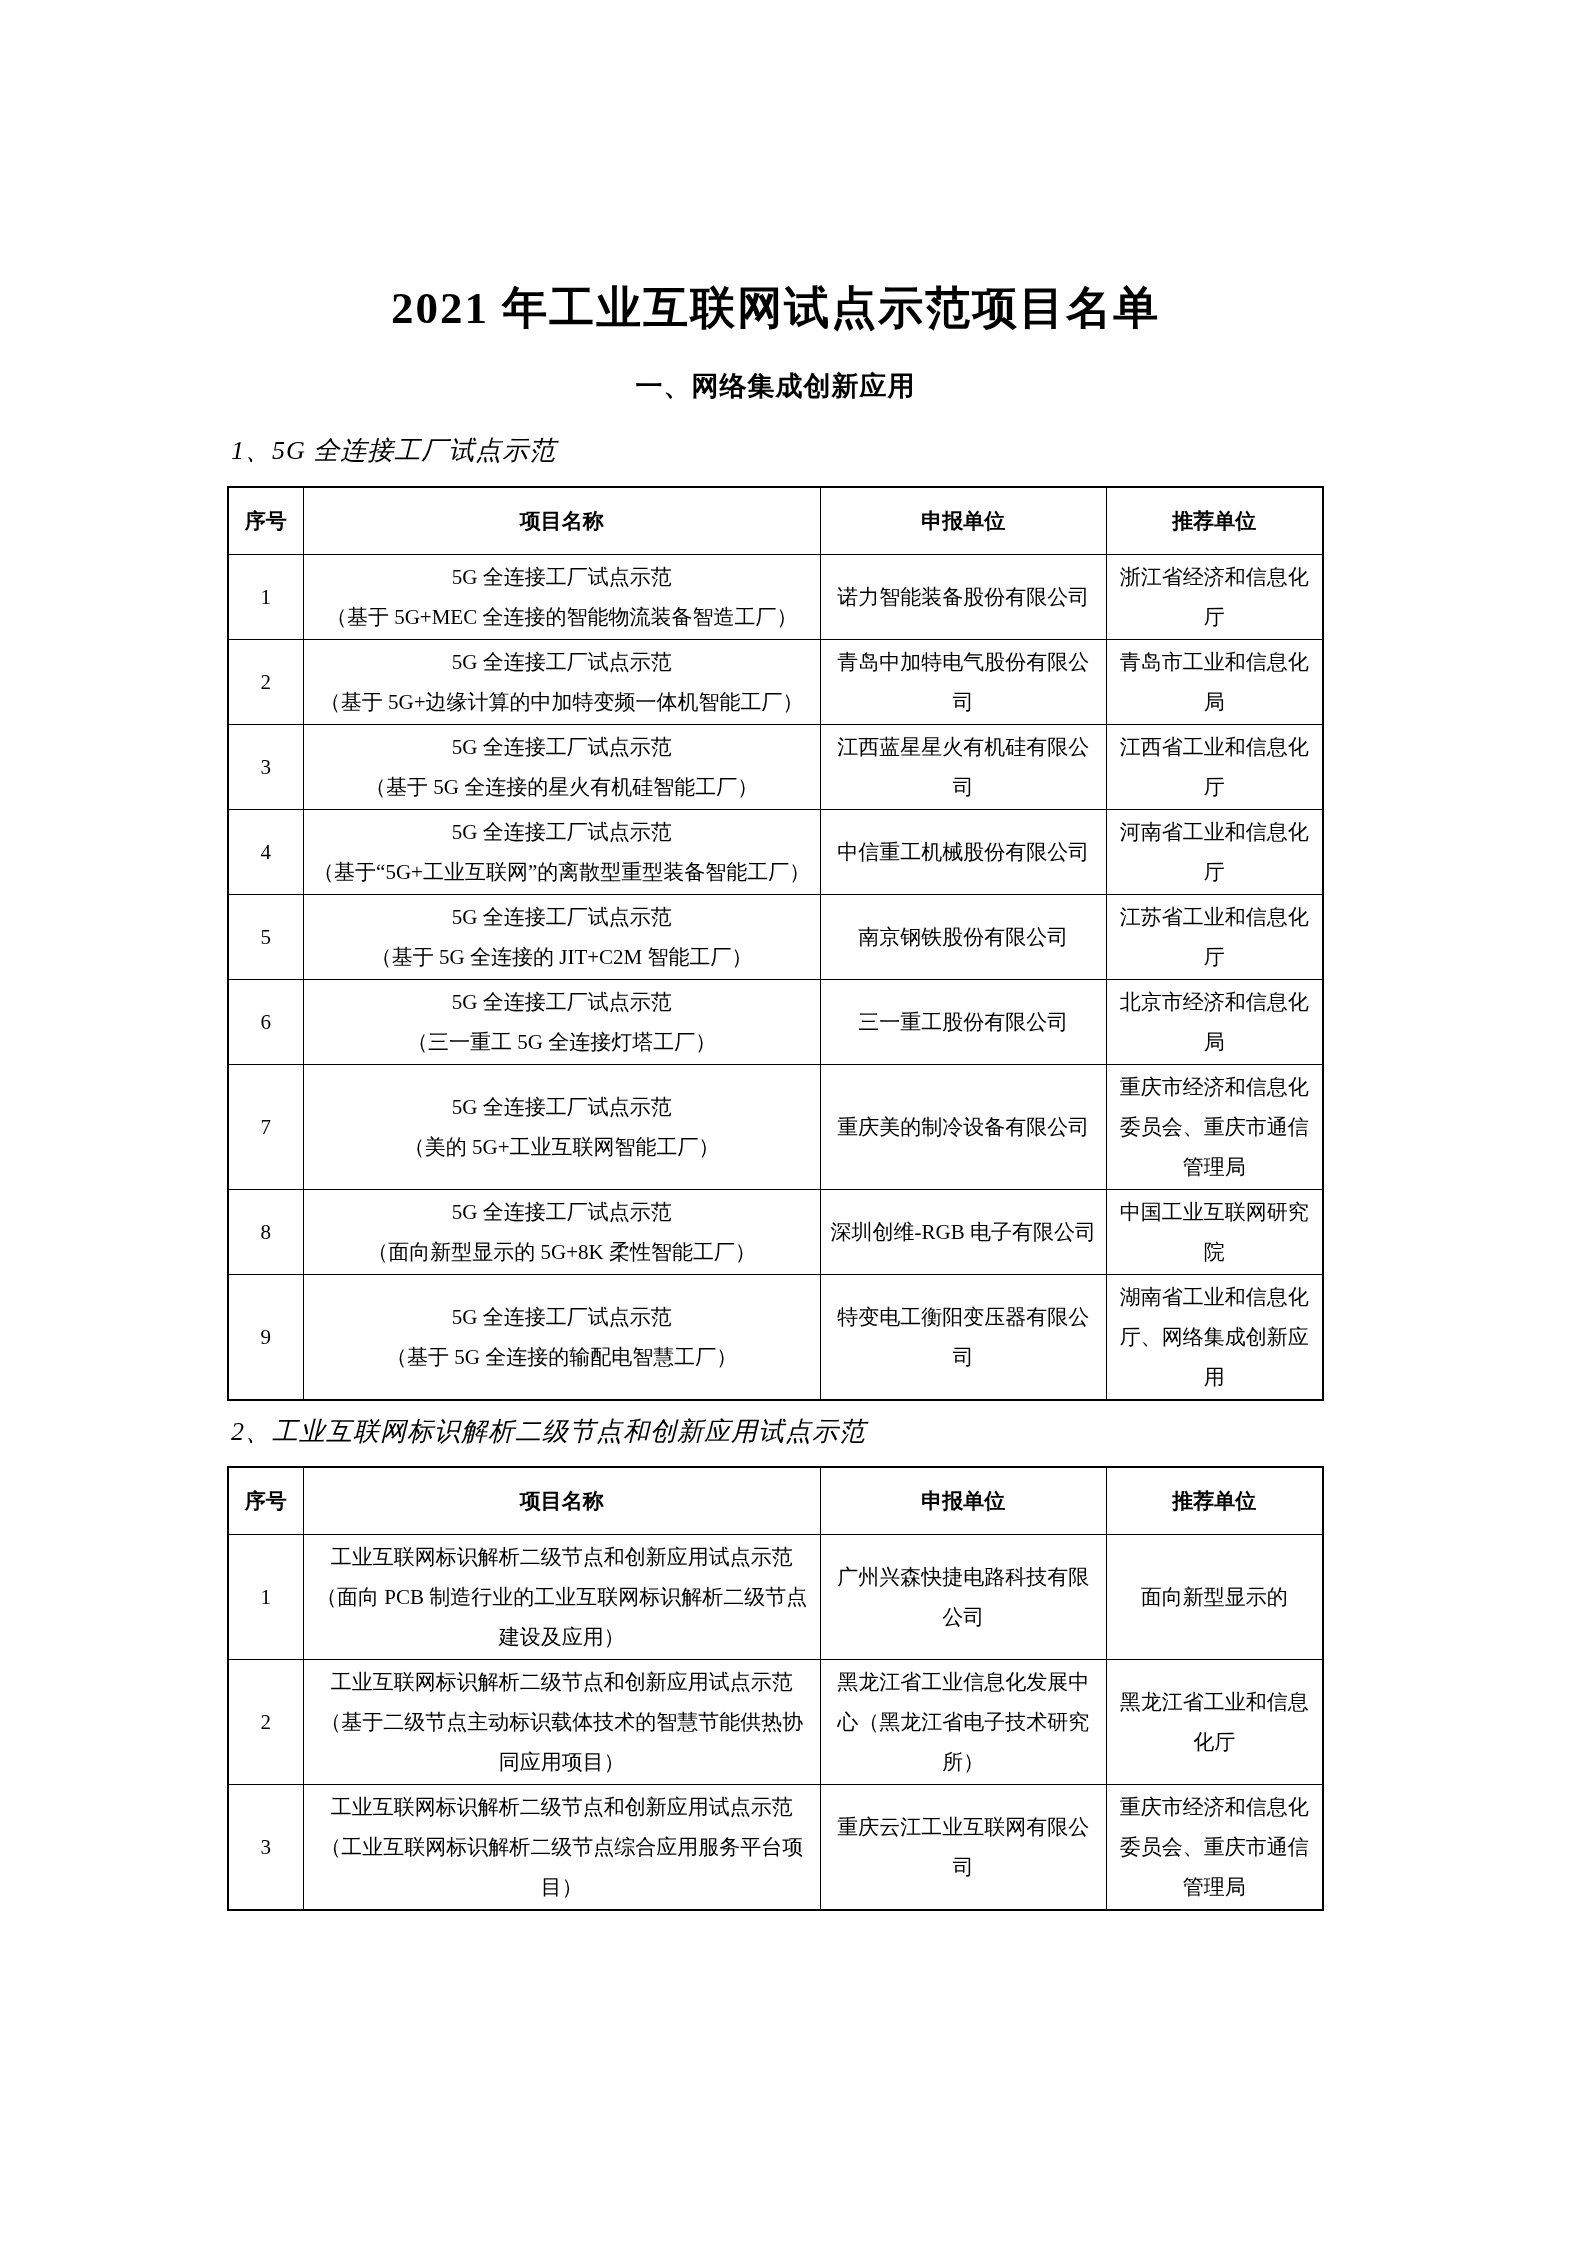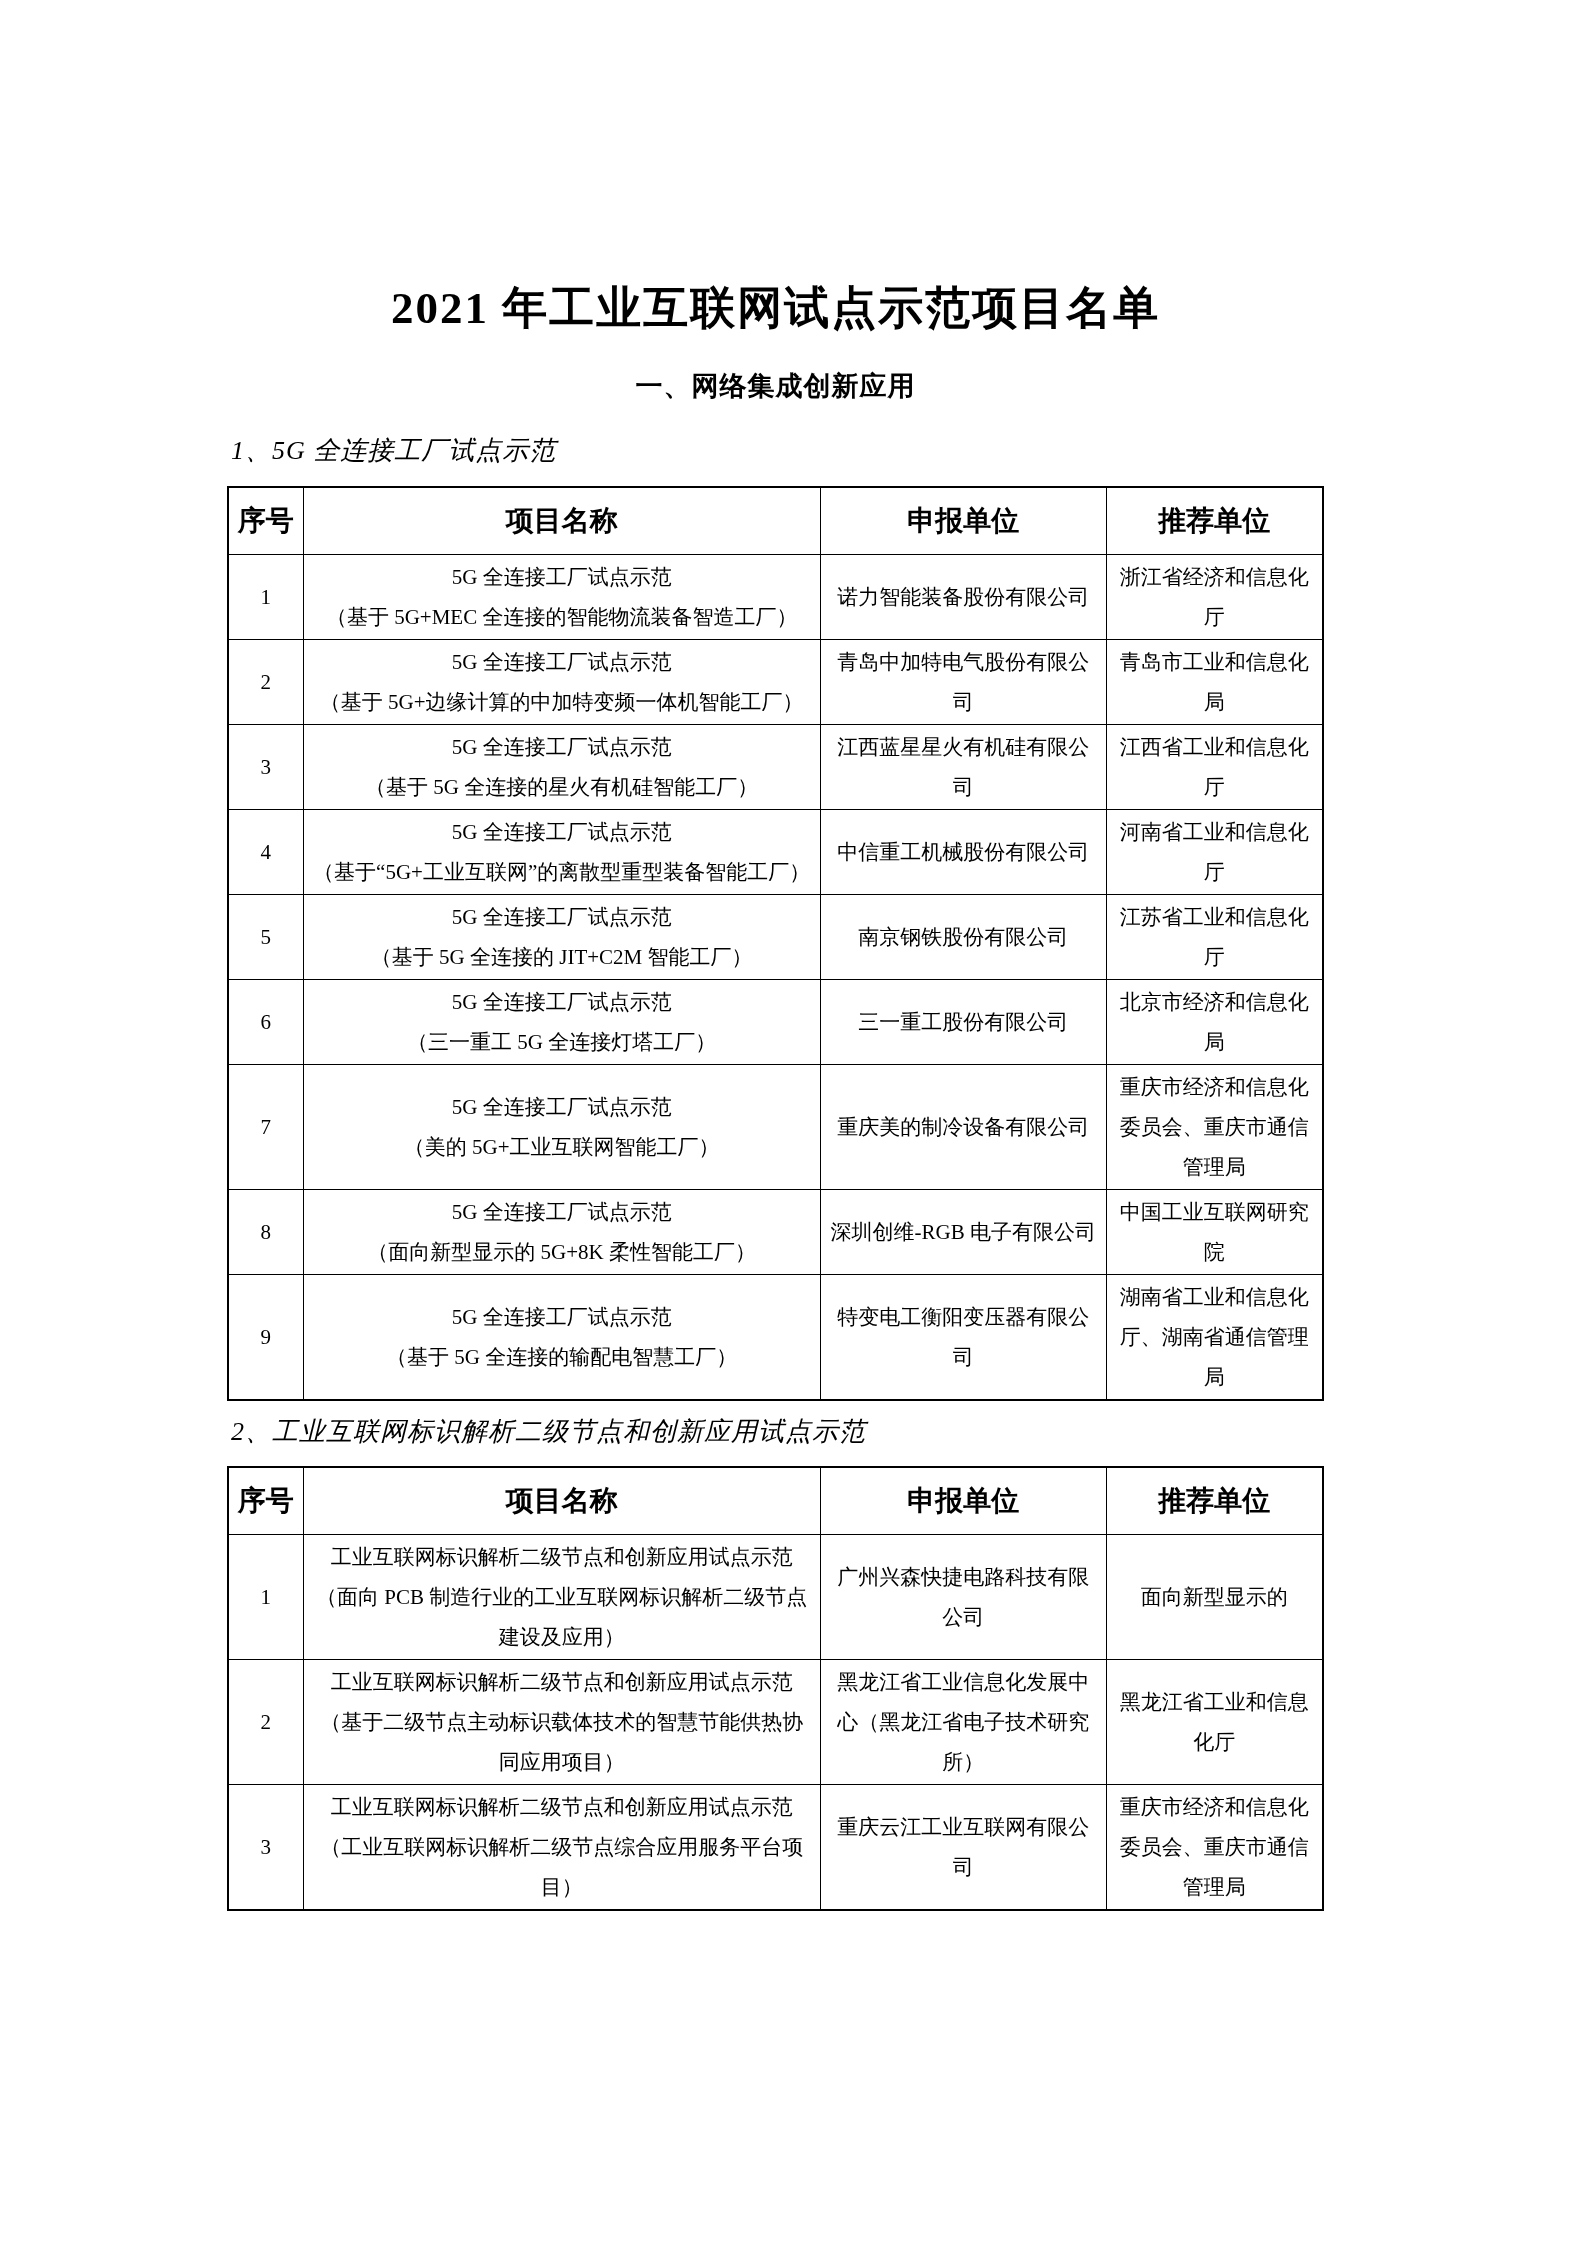--- a/index.html
+++ b/index.html
@@ -34,21 +34,21 @@
   table.project-table{
     width:100%;border-collapse:collapse;table-layout:fixed;
     border:2px solid #000;
   }
   table.project-table col.c-serial{width:6.85%;}
   table.project-table col.c-project{width:47.25%;}
   table.project-table col.c-applicant{width:26.1%;}
   table.project-table col.c-recommender{width:19.8%;}
   table.project-table th{
     border:1.5px solid #000;
-    font-size:28px;font-weight:bold;
+    font-size:21px;font-weight:bold;
     height:62px;text-align:center;vertical-align:middle;
     padding:2px 6px;
     font-family:"Liberation Serif","DejaVu Serif",serif;
   }
   table.project-table td{
     border:1.5px solid #000;
     font-size:21px;line-height:40px;
     text-align:center;vertical-align:middle;
     padding:2px 8px;
     word-break:break-all;
@@ -153,21 +153,21 @@
                 <td>深圳创维-RGB 电子有限公司</td>
                 <td>中国工业互联网研究院</td>
               </tr>
               <tr>
                 <td>9</td>
                 <td>
                   <span class="proj-name">5G 全连接工厂试点示范</span>
                   <span class="proj-detail">（基于 5G 全连接的输配电智慧工厂）</span>
                 </td>
                 <td>特变电工衡阳变压器有限公司</td>
-                <td>湖南省工业和信息化厅、湖南省通信管理局</td>
+                <td>湖南省工业和信息化厅、网络集成创新应用</td>
               </tr>
             </tbody>
           </table>
         </section>
         <section class="table-group">
           <h3 class="table-heading">2、工业互联网标识解析二级节点和创新应用试点示范</h3>
           <table class="project-table">
             <colgroup>
               <col class="c-serial">
               <col class="c-project">

